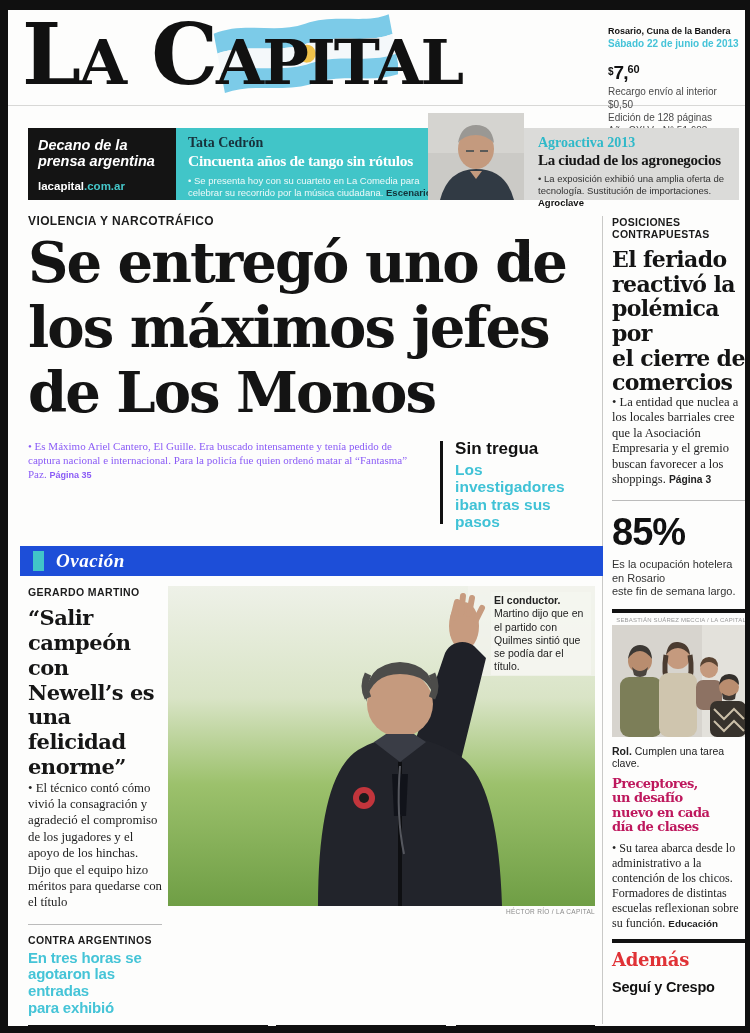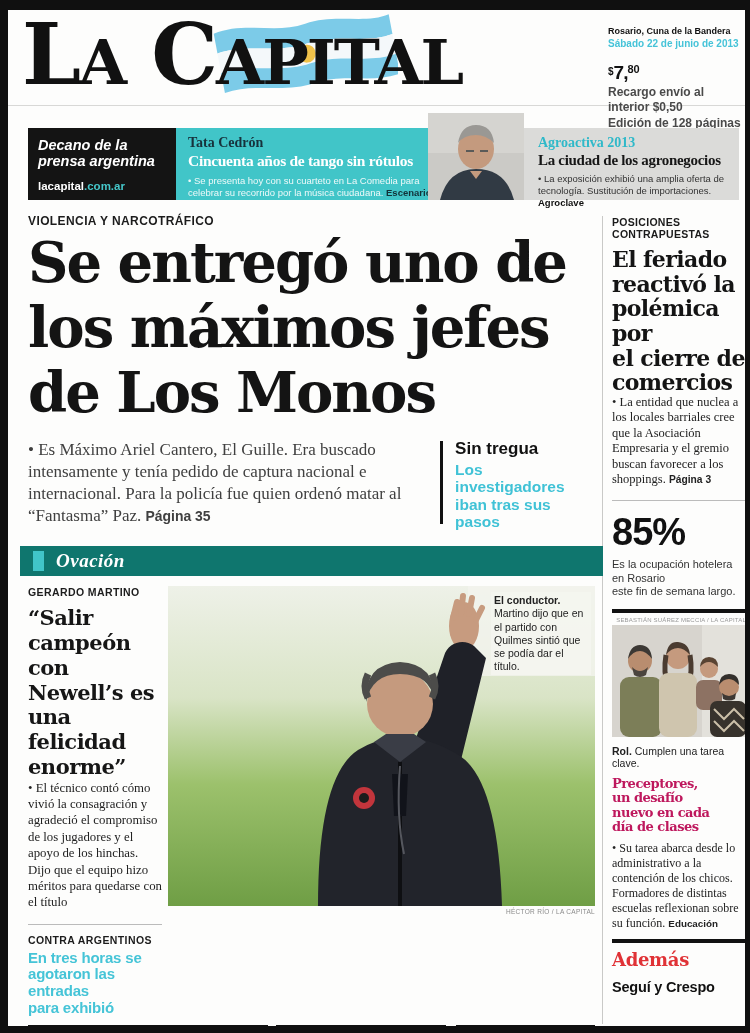--- a/index.html
+++ b/index.html
@@ -16,21 +16,21 @@
   .logo .cap{font-size:84px;}
   .logo .sc{font-size:62px;}
   .logo .w2{margin-left:26px;}
   .mh-info{position:absolute;left:600px;top:16px;width:135px;line-height:1.25;}
   .mh-place{font-size:9px;font-weight:bold;color:#111;}
   .mh-date{font-size:10px;font-weight:bold;color:#45c3d8;margin-top:1px;}
   .mh-price{margin-top:10px;color:#111;}
   .mh-price .cur{font-size:10px;font-weight:bold;vertical-align:4px;}
   .mh-price .int{font-size:19px;font-weight:bold;letter-spacing:-1px;}
   .mh-price .sup{font-size:11px;font-weight:bold;vertical-align:6px;}
-  .mh-note{font-size:12px;font-weight:bold;color:#4a4a4a;line-height:1.3;}
+  .mh-note{font-size:10px;font-weight:normal;color:#4a4a4a;line-height:1.3;}
 
   
   .promo{position:absolute;left:20px;top:112px;width:711px;height:78px;}
   .promo-black{position:absolute;left:0;top:6px;width:148px;height:72px;background:#141414;box-sizing:border-box;padding:9px 10px;}
   .promo-black .t{color:#fff;font-weight:bold;font-size:14.5px;line-height:1.12;font-style:italic;}
   .promo-black .site{margin-top:11px;font-size:11.5px;font-weight:bold;}
   .promo-black .site .a{color:#fff;} .promo-black .site .b{color:#45c6c9;}
   .promo-teal{position:absolute;left:148px;top:6px;width:307px;height:72px;background:#41c5c8;box-sizing:border-box;padding:7px 12px;}
   .promo-teal .k{font-family:"Liberation Serif",serif;font-weight:bold;font-size:14px;color:#17323c;}
   .promo-teal .h{font-family:"Liberation Serif",serif;font-weight:bold;font-size:15.5px;color:#fff;margin-top:1px;letter-spacing:-0.3px;}
@@ -47,26 +47,26 @@
   .vdiv{position:absolute;left:594px;top:206px;width:1px;height:808px;background:#c9c9c7;}
   .main{position:absolute;left:20px;top:204px;width:567px;}
   .sidebar{position:absolute;left:604px;top:206px;width:134px;}
 
   .kicker{font-size:12px;font-weight:bold;letter-spacing:0.4px;color:#1c1c1c;}
   .pgref{font-family:"Liberation Sans",sans-serif;font-weight:bold;font-size:0.82em;}
 
   .lead-h{font-family:"DejaVu Serif","Liberation Serif",serif;font-weight:900;font-size:56px;line-height:1.16;
           letter-spacing:-2px;color:#141414;margin-top:4px;}
   .deck-row{display:flex;margin-top:14px;}
-  .deck{width:412px;font-family:"Liberation Serif",serif;font-size:17px;line-height:1.3;color:#404040;}
+  .deck{width:412px;font-family:"Liberation Serif",serif;font-size:11px;line-height:1.3;color:#8b5cf6;}
   .deck-rule{width:3px;background:#111;margin:2px 12px 6px 14px;}
   .sintregua .t{font-size:17px;font-weight:bold;color:#111;}
   .sintregua .s{font-size:15.5px;font-weight:bold;color:#40c2d6;line-height:1.12;margin-top:2px;}
 
-  .ovacion-bar{display:flex;align-items:center;margin:16px 0 0 -8px;width:583px;height:30px;background:#0f766e;}
+  .ovacion-bar{display:flex;align-items:center;margin:16px 0 0 -8px;width:583px;height:30px;background:#1d4ed8;}
   .ov-sq{width:11px;height:20px;background:#41c5c8;margin-left:13px;}
   .ov-label{font-family:"Liberation Serif",serif;font-style:italic;font-weight:bold;color:#fff;font-size:19px;margin-left:12px;letter-spacing:0.5px;}
 
   .ov-row{display:flex;margin-top:10px;}
   .ov-left{width:140px;padding-right:6px;}
   .ov-left .kicker{font-size:10.5px;}
   .ov-quote{font-family:"DejaVu Serif","Liberation Serif",serif;font-weight:900;font-size:21px;line-height:1.18;
             letter-spacing:-0.5px;color:#161616;margin-top:8px;}
   .ov-body{font-family:"Liberation Serif",serif;font-size:12.8px;line-height:1.28;color:#222;margin-top:12px;}
   .ov-div{height:1px;background:#bbb;margin:13px 0 9px 0;}
@@ -113,21 +113,21 @@
         <path d="M8,14 C40,4 70,20 100,12 C130,4 160,18 184,10 L186,30 C158,38 130,24 100,32 C70,40 40,26 10,34 Z" fill="#7ccbe8"></path>
         <path d="M10,34 C40,26 70,40 100,32 C130,24 158,38 186,30 L188,50 C160,58 132,44 102,52 C72,60 42,46 12,54 Z" fill="#f4f8fa"></path>
         <path d="M12,54 C42,46 72,60 102,52 C132,44 160,58 188,50 L190,70 C162,78 134,64 104,72 C74,80 44,66 14,74 Z" fill="#7ccbe8"></path>
         <circle cx="99" cy="42" r="9" fill="#f0c24a"></circle>
       </g>
     </svg>
     <div class="logo"><span class="cap">L</span><span class="sc">A</span><span class="w2"><span class="cap">C</span><span class="sc">APITAL</span></span></div>
     <div class="mh-info">
       <div class="mh-place">Rosario, Cuna de la Bandera</div>
       <div class="mh-date">Sábado 22 de junio de 2013</div>
-      <div class="mh-price"><span class="cur">$</span><span class="int">7,</span><span class="sup">80</span></div>
+      <div class="mh-price"><span class="cur">$</span><span class="int">7,</span><span class="sup">60</span></div>
       <div class="mh-note">Recargo envío al interior $0,50</div>
       <div class="mh-note">Edición de 128 páginas</div>
       <div class="mh-note">Año CXLV - N° 51.683</div>
     </div>
   </header>
 
   <section class="promo">
     <div class="promo-black">
       <div class="t prel">Decano de la
 prensa argentina</div>

